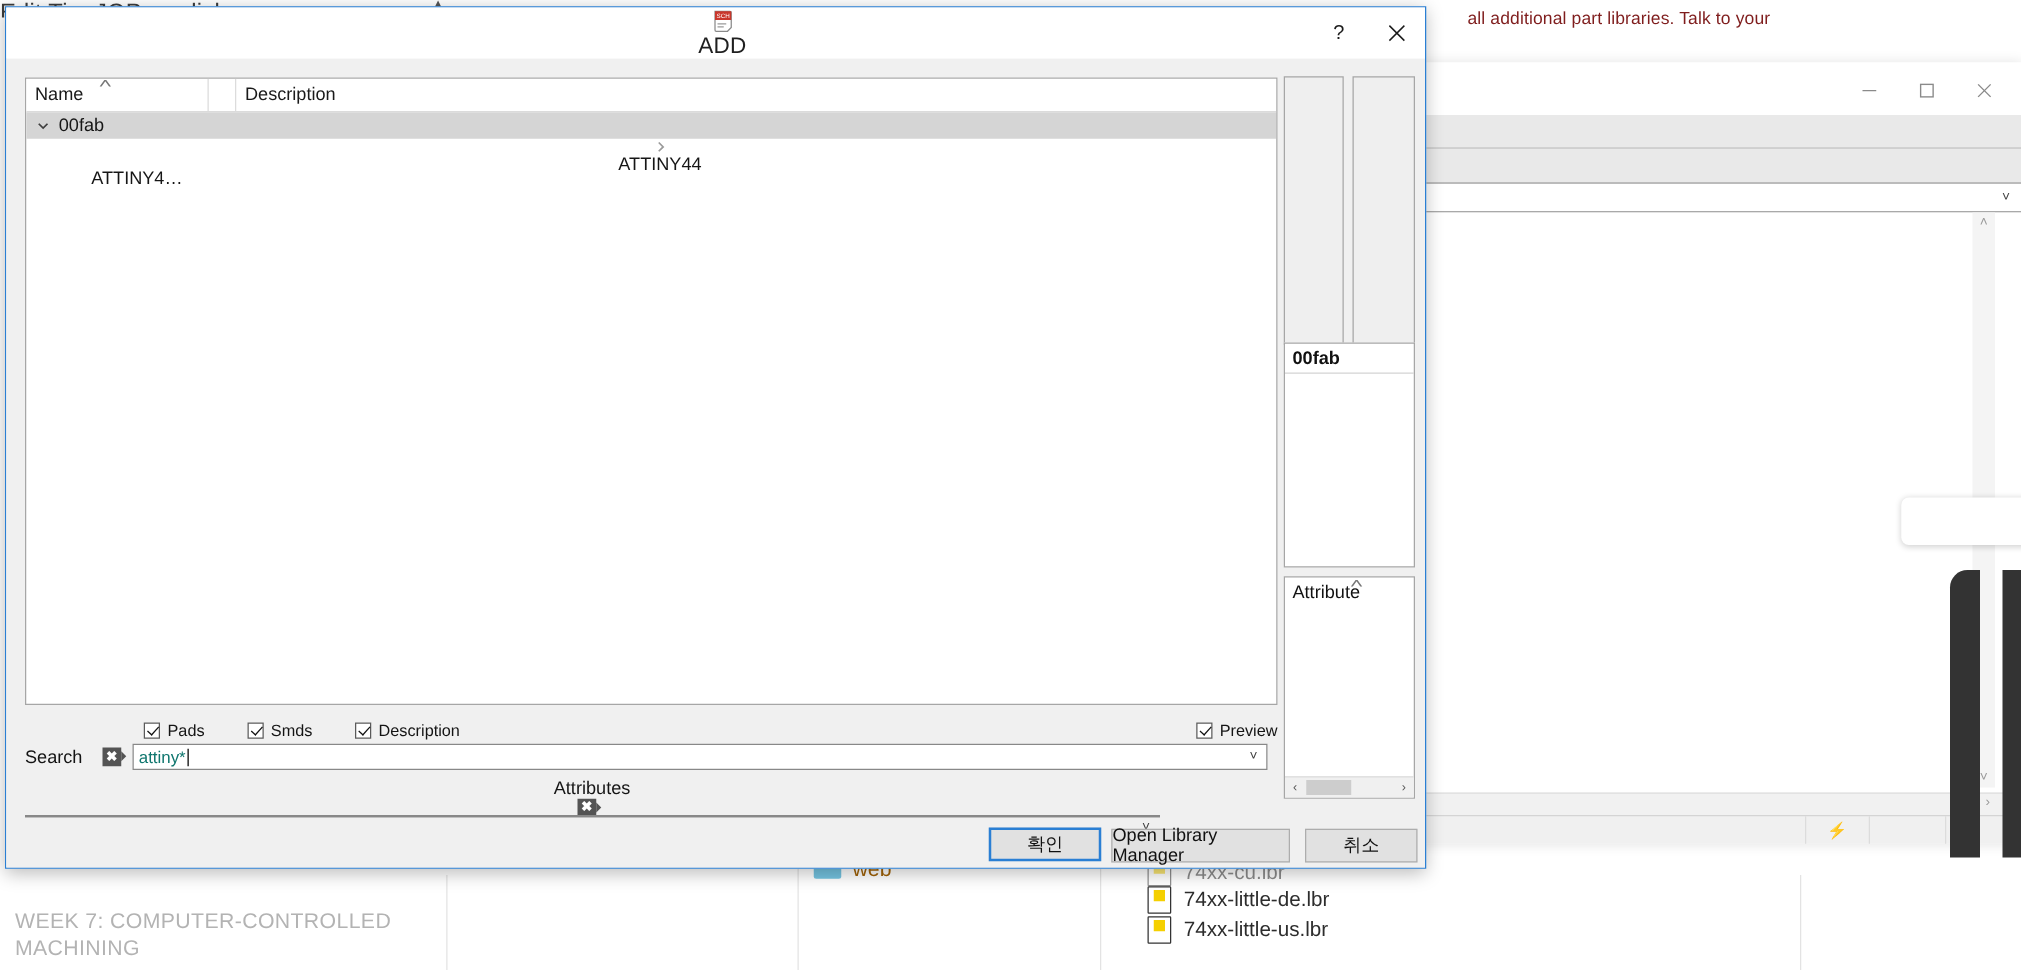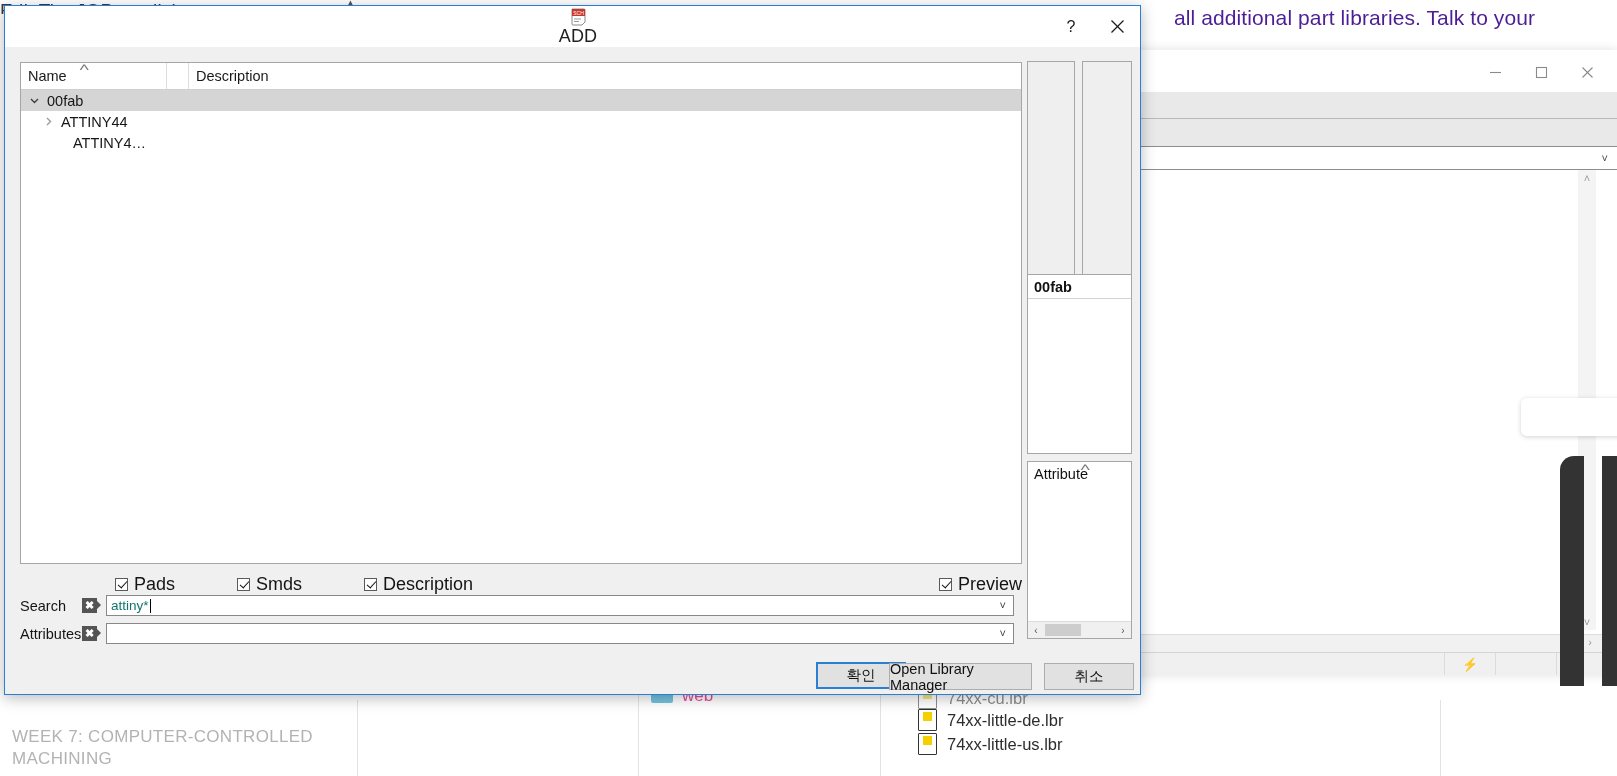--- a/index.html
+++ b/index.html
@@ -14,22 +14,22 @@
     width: 1617px;
     height: 776px;
     overflow: hidden;
     background: #ffffff;
   }
 
   
   .bg-top-text {
     position: absolute;
     left: 1174px; top: 6px;
-    font-size: 21px;
-    color: #4c1d95;
+    font-size: 14px;
+    color: #7f1d1d;
     white-space: nowrap;
     letter-spacing: .1px;
   }
   .bg-clip-top {
     position: absolute;
     left: 0px; top: 0px;
     width: 420px; height: 14px;
     font-size: 19px;
     color: #3c3c3c;
     overflow: hidden;
@@ -153,21 +153,21 @@
     left: 12px; top: 726px;
     width: 340px;
     font-size: 17px;
     color: #b3b3b3;
     line-height: 22px;
     letter-spacing: .3px;
   }
   .folder-item {
     position: absolute;
     display: flex; align-items: center; gap: 9px;
-    font-size: 17px; color: #ec4899;
+    font-size: 17px; color: #a16207;
   }
   .folder-swatch {
     width: 22px; height: 13px; border-radius: 2px;
     background: #74c3e0;
   }
   .lbr-item {
     position: absolute;
     display: flex; align-items: center; gap: 10px;
     font-size: 16.5px; color: #2d2d2d;
   }
@@ -274,30 +274,30 @@
     box-sizing: border-box;
   }
   .tree-row.selected { background: #d5d5d5; }
   .twisty {
     width: 26px; text-align: center;
     color: #5a5a5a; font-size: 12px;
     display: flex; align-items: center; justify-content: center;
     height: 100%;
   }
   .twisty svg { display: block; }
-  .indent-1 { padding-left: 14px; }
+  .indent-1 { padding-left: 14px; flex-direction: column; }
   .indent-2 { padding-left: 52px; }
 
   
   .opts-row {
     position: absolute;
     left: 15px; top: 525px;
     width: 1002px; height: 24px;
     display: flex; align-items: center;
-    font-size: 18px; color: #141414; gap: 28px;
+    font-size: 13px; color: #141414;
   }
   .chk {
     display: flex; align-items: center; gap: 6px;
     margin-right: 34px;
   }
   .chk-box {
     width: 13px; height: 13px;
     border: 1px solid #5a5a5a;
     background: #fff;
     position: relative;
@@ -596,21 +596,21 @@
       <div class="field-row" style="top:548px;">
         <span class="field-label">Search</span>
         <span class="clear-btn">✖</span>
         <span class="combo-input">
           <span class="combo-text">attiny*</span>
             <span class="caret-bar"></span>
           <span class="combo-arrow">˅</span>
         </span>
       </div>
 
-      <div class="field-row" style="top:576px;">
+      <div class="field-row" style="top:576px;flex-direction:column;">
         <span class="field-label">Attributes</span>
         <span class="clear-btn">✖</span>
         <span class="combo-input">
           <span class="combo-text"></span>
           <span class="combo-arrow">˅</span>
         </span>
       </div>
 
       <div class="preview-pane" style="left:1022px; top:14px; width:48px; height:215px;"></div>
       <div class="preview-pane" style="left:1077px; top:14px; width:50px; height:215px;"></div>
@@ -625,20 +625,20 @@
           <span class="rp-caret">˄</span>
         </div>
         <div class="rp-hscroll">
           <span class="sb-arrow">‹</span>
           <span class="sb-thumb"></span>
           <span class="sb-spacer"></span>
           <span class="sb-arrow">›</span>
         </div>
       </div>
 
-      <div class="btn default" style="left:811px; top:615px; width:90px;">확인</div>
+      <div class="btn default" style="left:786px; top:615px; width:90px;">확인</div>
       <div class="btn" style="left:884px; top:616px; width:143px;">Open Library Manager</div>
       <div class="btn" style="left:1039px; top:616px; width:90px;">취소</div>
 
     </div>
   </div>
 
 </div>
 
 </body></html>

